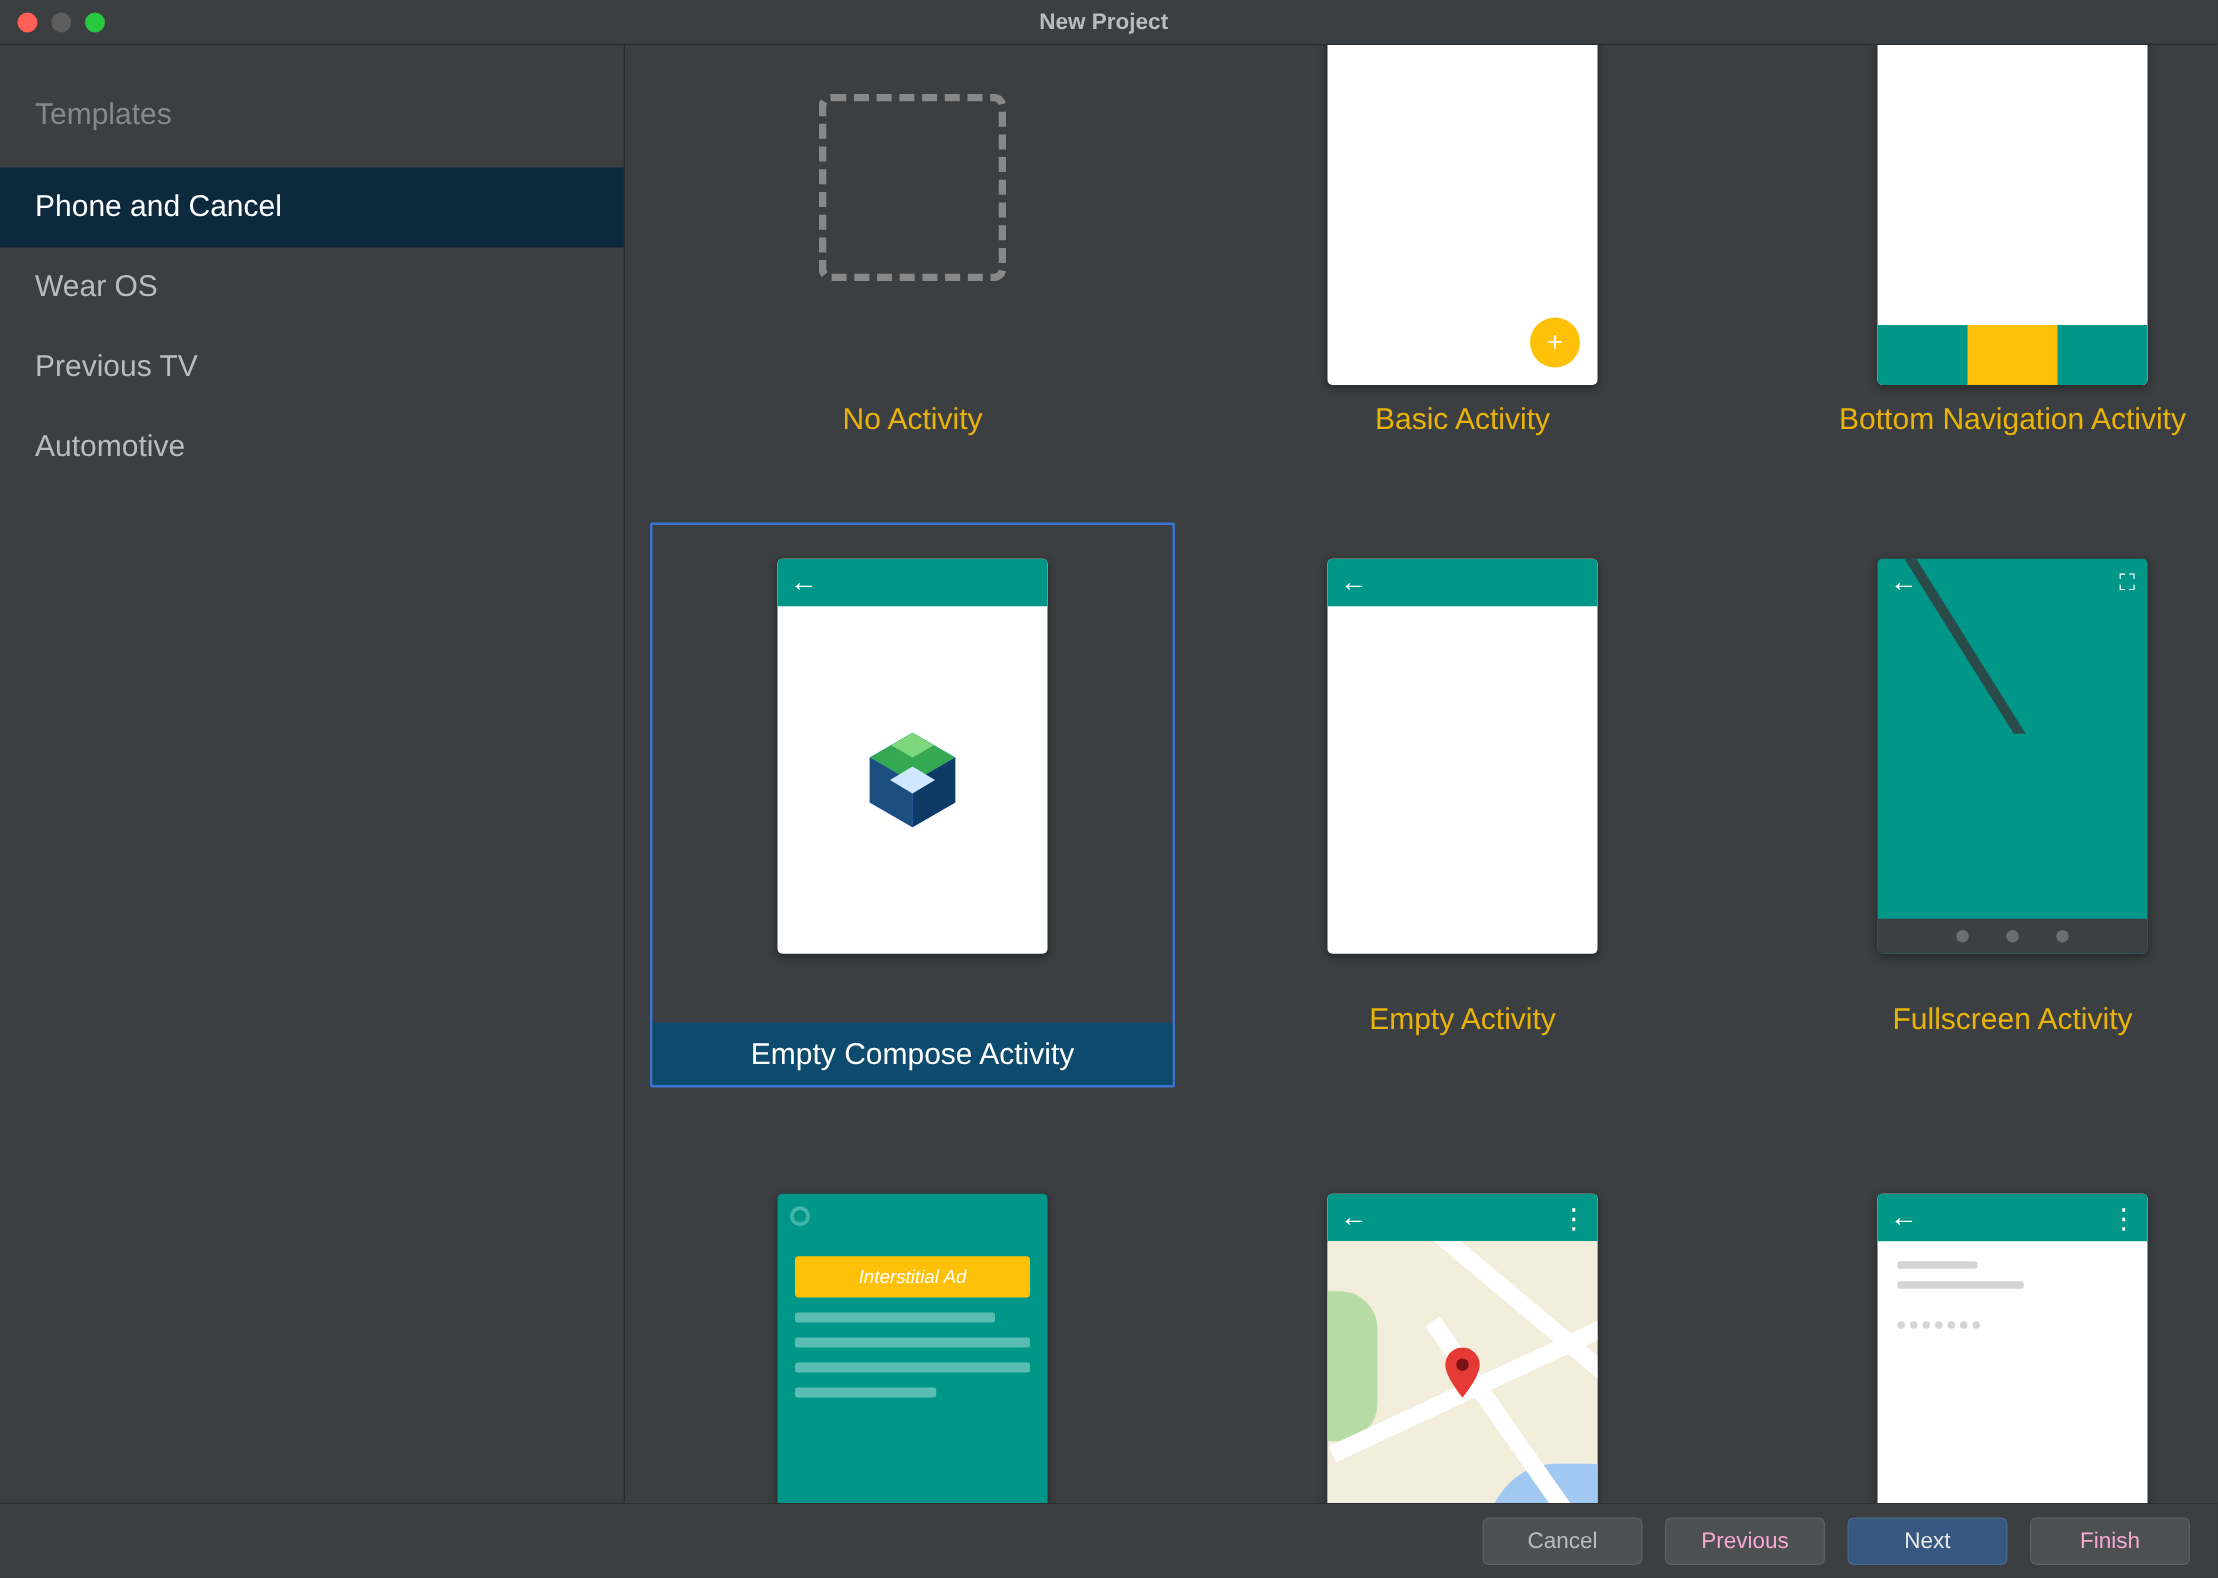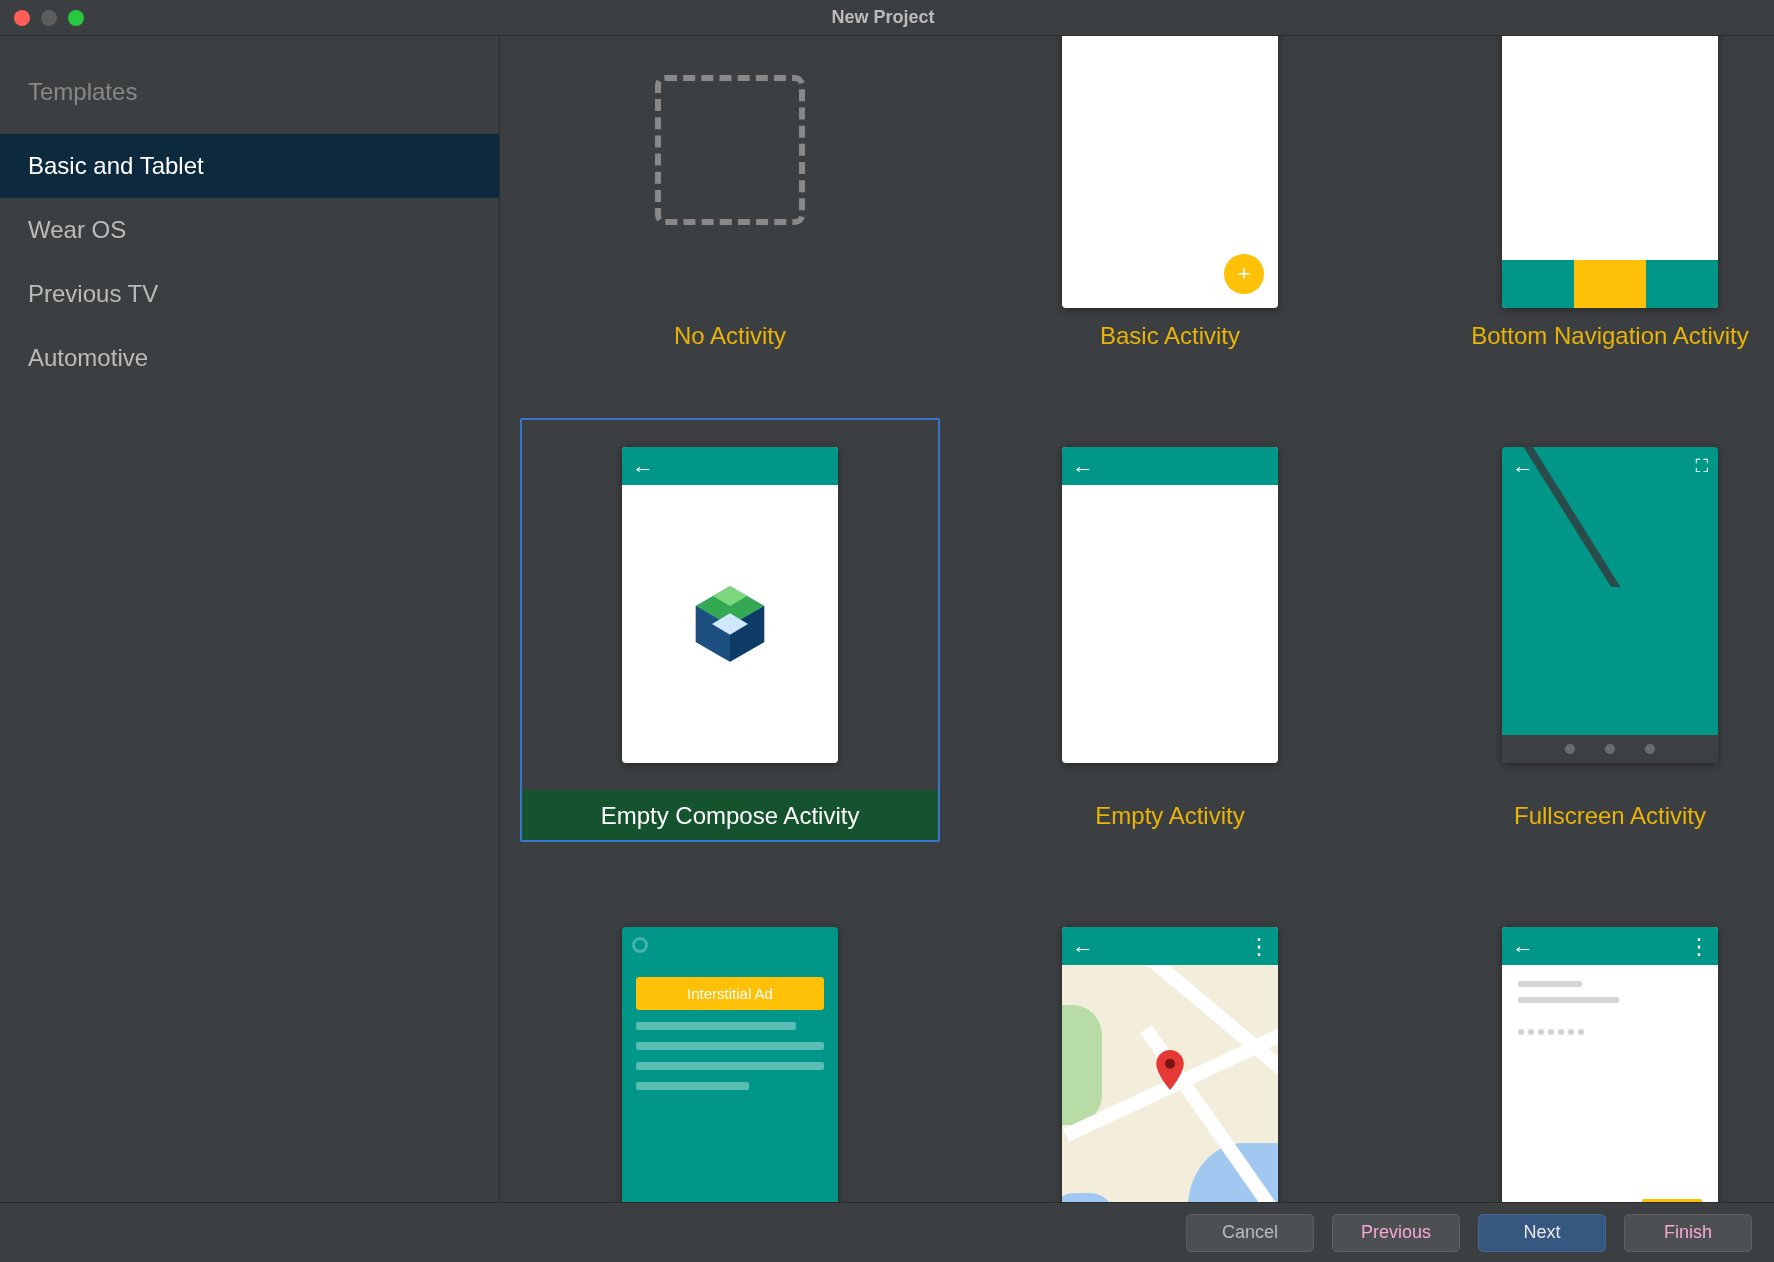--- a/index.html
+++ b/index.html
@@ -94,21 +94,21 @@
   }
   .arrow-back { font-size:22px; line-height:1; }
   .dots-menu { font-size:22px; line-height:0.5; letter-spacing:-2px; }
   .card-label {
     text-align:center;
     font-size:24px;
     color:#eab308;
     padding:12px 0 10px 0;
     width:100%;
   }
-  .card.selected .card-label { background:#14532d; color:#fff; }
+  .card.selected .card-label { background:#0c4a6e; color:#fff;margin-top:28px; }
   .dashed-box {
     width:150px;height:150px;
     border:6px dashed #888;
     border-radius:10px;
   }
   .fab {
     position:absolute; bottom:14px; right:14px;
     width:40px;height:40px;border-radius:50%;
     background:#ffc107; color:#fff;
     display:flex;align-items:center;justify-content:center;
@@ -126,21 +126,21 @@
   .fs-thumb { background:#009688; }
   .fs-thumb .phone-bar { background:transparent; justify-content:space-between; }
   .fs-corner { font-size:18px; }
   .fs-diag { position:absolute; left:-10px; top:-10px; right:-10px; bottom:-10px; }
   .fs-nav {
     position:absolute;left:0;right:0;bottom:0;height:28px;background:#3c4043;
     display:flex;align-items:center;justify-content:center;gap:30px;
   }
   .fs-nav span{width:10px;height:10px;border-radius:50%;background:#6b6e70;}
   .ad-thumb .body{ padding:14px; display:flex;flex-direction:column;gap:12px;}
-  .ad-btn{ background:#ffc107;color:#fff;padding:8px;border-radius:3px;font-size:15px;text-align:center;}
+  .ad-btn{ background:#ffc107;color:#fff;padding:8px;border-radius:3px;font-size:15px;text-align:center;font-style:italic;}
   .line{height:8px;background:#59bdb3;border-radius:2px;}
   .line.w85{width:85%;} .line.w100{width:100%;} .line.w60{width:60%;}
   .map-body { flex:1; position:relative; background:#f3eddc; overflow:hidden; }
   .road{position:absolute;background:#fff;}
   .pin{position:absolute;left:50%;top:45%;transform:translate(-50%,-100%);}
   .water{position:absolute;background:#a0c8f0;border-radius:40%;}
   .green{position:absolute;background:#b8dca6;border-radius:30px;}
   .master-body{flex:1;padding:16px;display:flex;flex-direction:column;gap:10px;}
   .gline{height:6px;background:#d4d4d4;border-radius:2px;}
   .gline.w35{width:35%;} .gline.w55{width:55%;}
@@ -173,21 +173,21 @@
     <div class="tl tl-close"></div>
     <div class="tl tl-min"></div>
     <div class="tl tl-max"></div>
   </div>
   <div class="titlebar-title">New Project</div>
 </div>
 
 <div class="main">
   <div class="sidebar">
     <div class="sidebar-header">Templates</div>
-    <div class="sidebar-item selected"><span>Basic and Tablet</span></div>
+    <div class="sidebar-item selected"><span>Phone and Cancel</span></div>
     <div class="sidebar-item"><span>Wear OS</span></div>
     <div class="sidebar-item"><span>Previous TV</span></div>
     <div class="sidebar-item"><span>Automotive</span></div>
   </div>
 
   <div class="content">
     <div class="grid">
 
       <div class="card">
         <div class="thumb-wrap neg">

